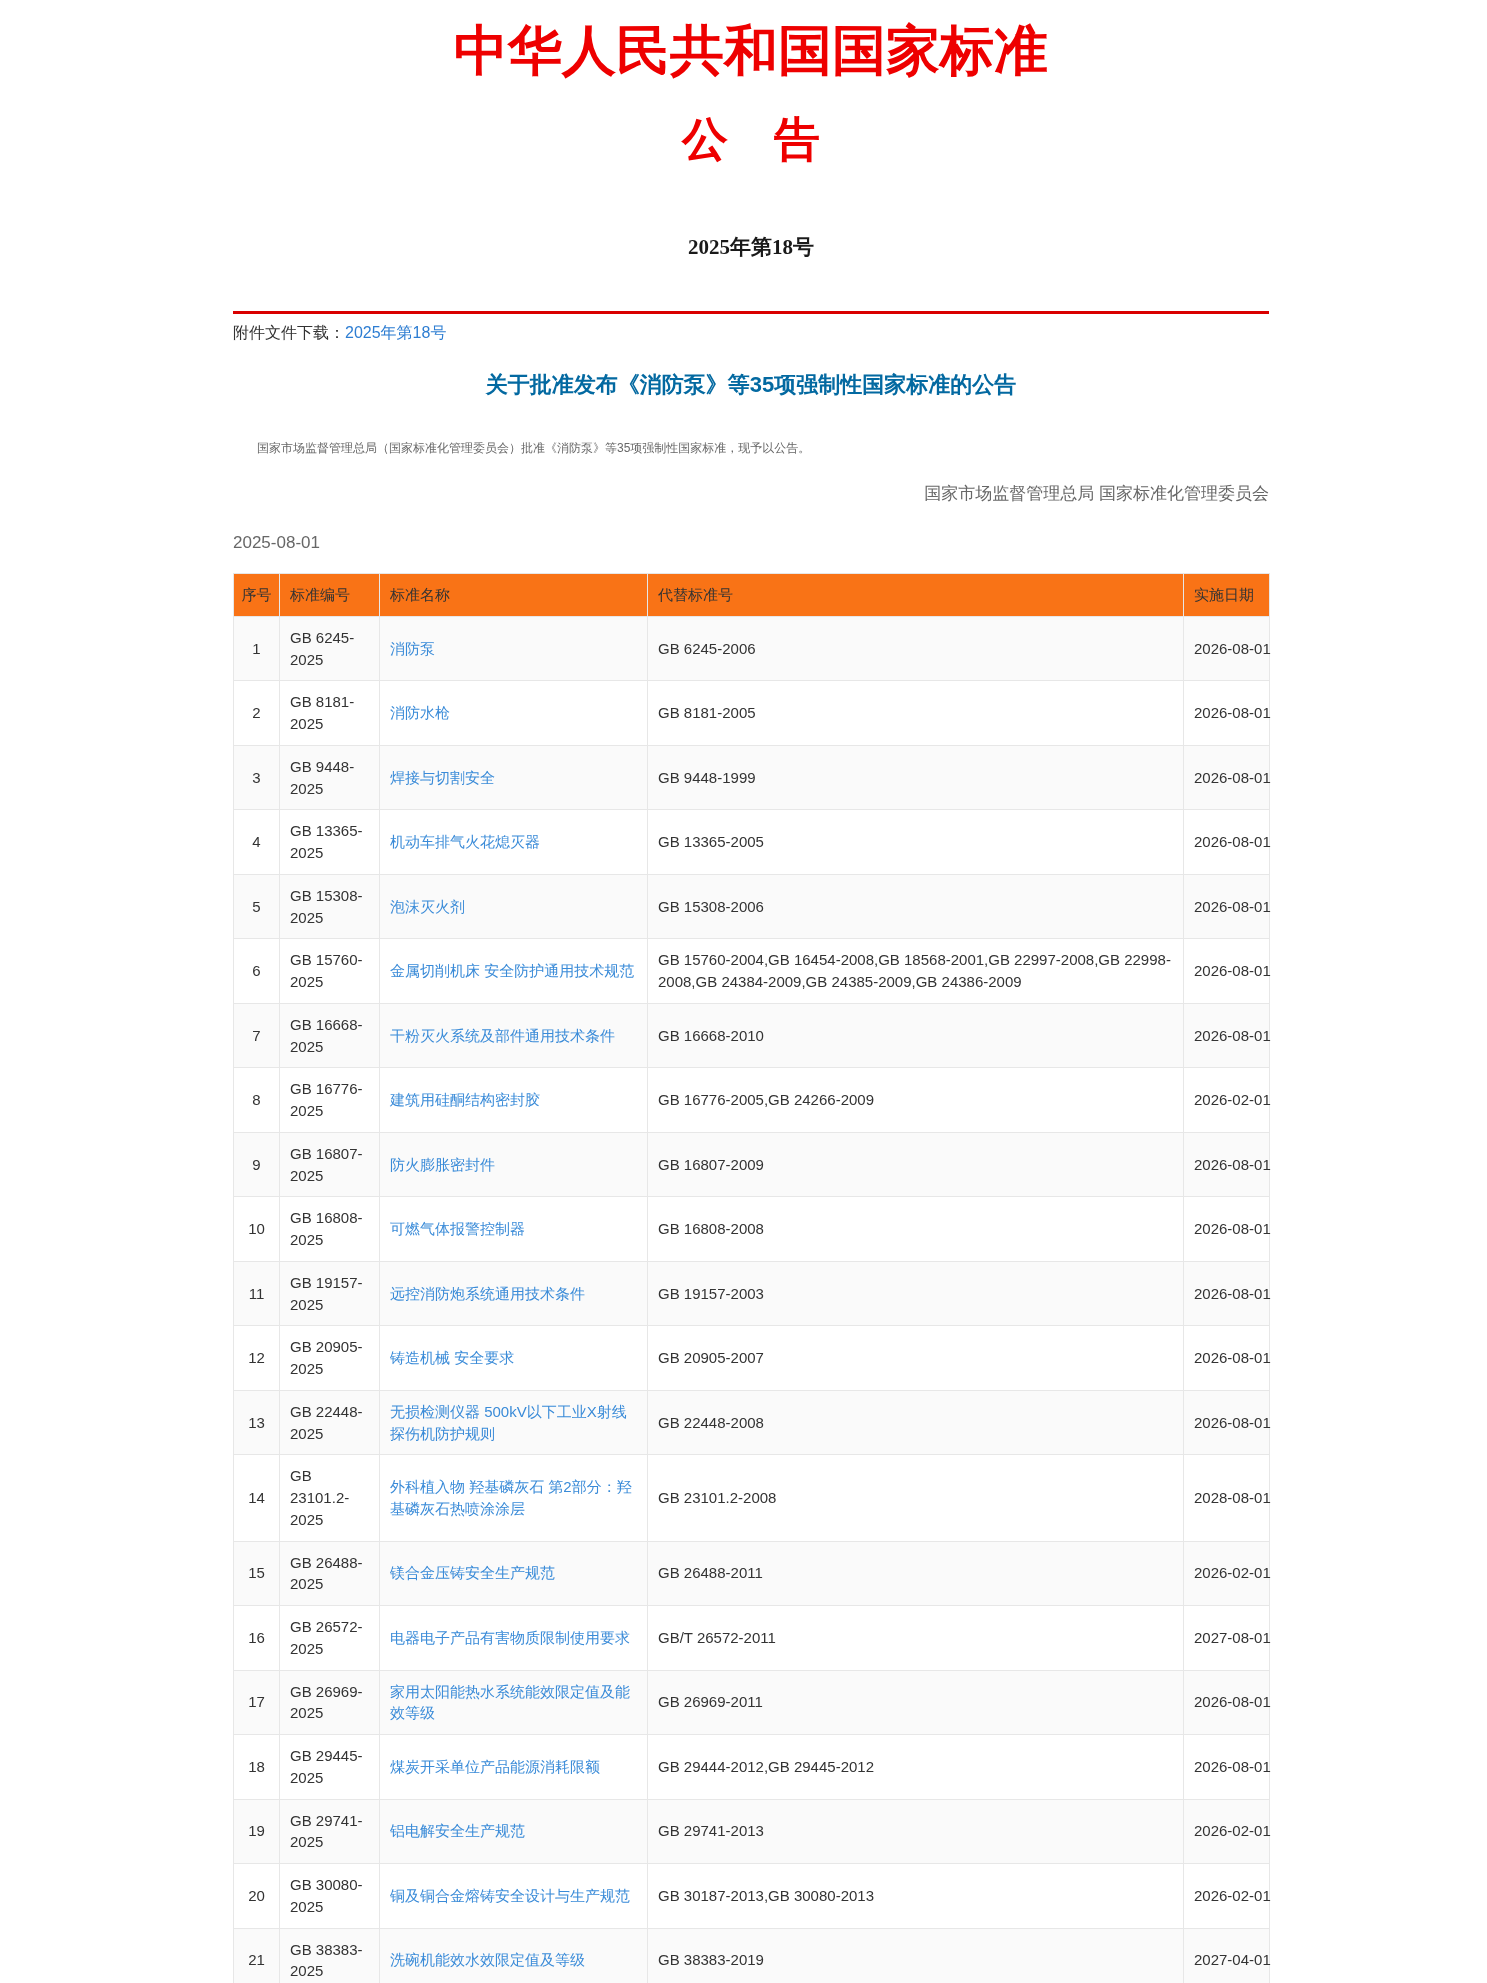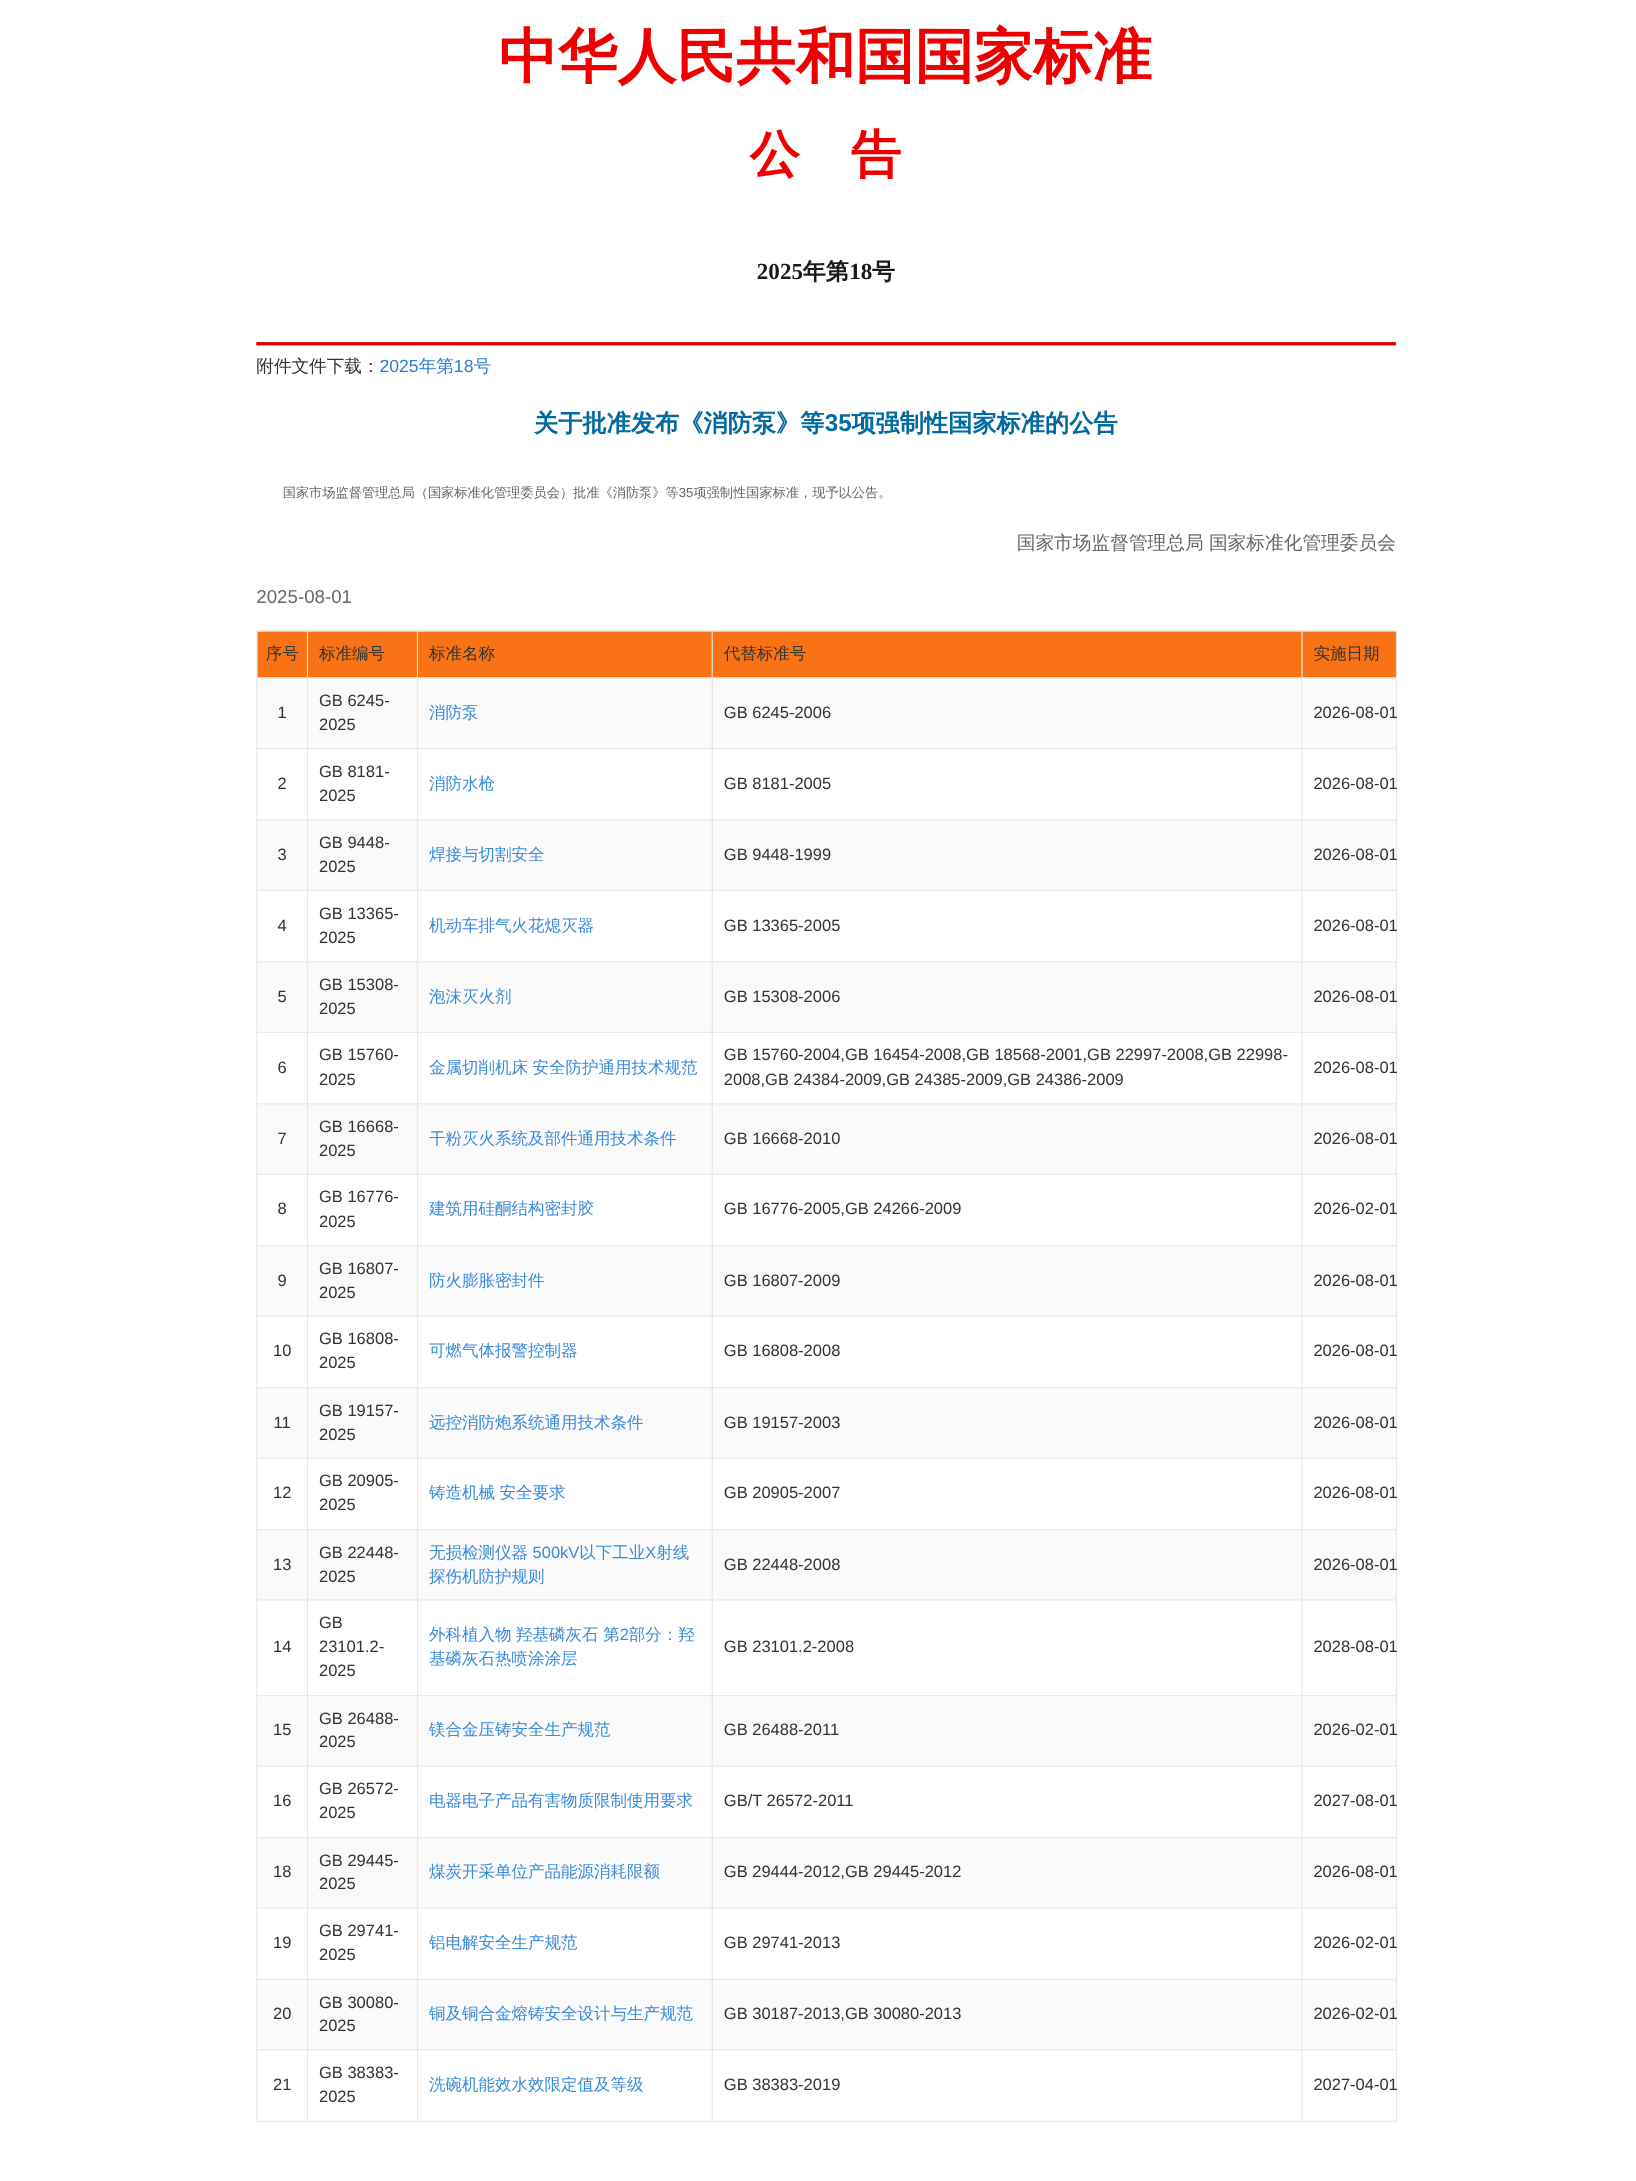--- a/index.html
+++ b/index.html
@@ -215,20 +215,27 @@
           <td class="c-date">2026-02-01</td>
         </tr>
         <tr>
           <td class="c-no">16</td>
           <td class="c-code">GB 26572-2025</td>
           <td class="c-name"><a href="#">电器电子产品有害物质限制使用要求</a></td>
           <td class="c-replaces">GB/T 26572-2011</td>
           <td class="c-date">2027-08-01</td>
         </tr>
         <tr>
+          <td class="c-no">17</td>
+          <td class="c-code">GB 26969-2025</td>
+          <td class="c-name"><a href="#">家用太阳能热水系统能效限定值及能效等级</a></td>
+          <td class="c-replaces">GB 26969-2011</td>
+          <td class="c-date">2026-08-01</td>
+        </tr>
+        <tr>
           <td class="c-no">18</td>
           <td class="c-code">GB 29445-2025</td>
           <td class="c-name"><a href="#">煤炭开采单位产品能源消耗限额</a></td>
           <td class="c-replaces">GB 29444-2012,GB 29445-2012</td>
           <td class="c-date">2026-08-01</td>
         </tr>
         <tr>
           <td class="c-no">19</td>
           <td class="c-code">GB 29741-2025</td>
           <td class="c-name"><a href="#">铝电解安全生产规范</a></td>

